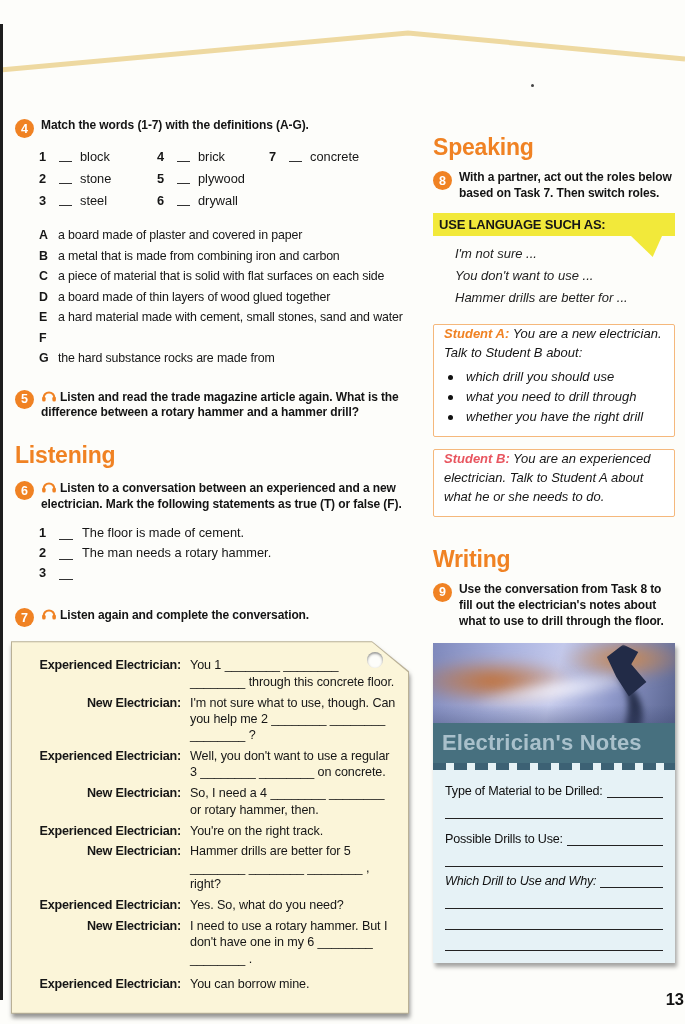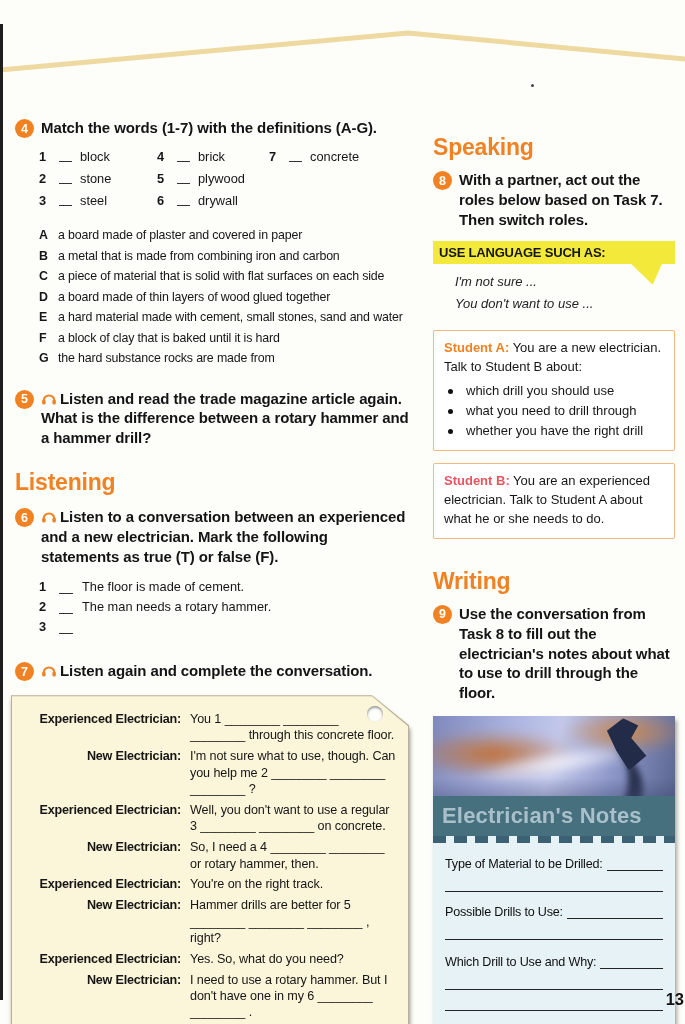--- a/index.html
+++ b/index.html
@@ -16,21 +16,21 @@
   .content { position:absolute; top:118px; left:15px; right:10px; display:flex; gap:24px; }
   .col-left { width:394px; flex:none; }
   .col-right { flex:1; min-width:0; }
 
   .badge {
     width:19px; height:19px; border-radius:50%; background:#f08223; color:#fff;
     font-weight:bold; font-size:12.5px; display:inline-flex; align-items:center;
     justify-content:center; flex:none; margin-top:1px;
   }
   .task-row { display:flex; gap:7px; align-items:flex-start; }
-  .task-text { font-weight:bold; font-size:15px; line-height:1.33; color:#141414; letter-spacing:-0.1px; }
+  .task-text { font-weight:bold; font-size:12px; line-height:1.33; color:#141414; letter-spacing:-0.1px; }
   .hp-icon { width:16px; height:13px; vertical-align:-1px; margin-right:3px; }
 
   .h-orange { color:#f08223; font-size:23px; font-weight:bold; letter-spacing:-0.2px;margin-top:16px; }
 
   
   .words-grid { margin:11px 0 0 24px; display:grid; grid-template-columns:118px 112px 1fr; row-gap:7px; font-size:12.8px; }
   .w-item { display:flex; align-items:flex-end; }
   .w-num { font-weight:bold; width:12px; }
   .w-blank { display:inline-block; width:13px; border-bottom:1.5px solid #333; height:11px; margin:0 8px 2px 8px; flex:none; }
 
@@ -61,21 +61,21 @@
   .dlg.gap-top { margin-top:9px; }
 
   
   .yellow-box { position:relative; margin-top:11px; }
   .yellow-head { background:#f2e93a; font-weight:bold; font-size:13px; padding:4px 0 4px 6px; letter-spacing:-0.2px; }
   .yellow-tail { position:absolute; right:13px; top:100%; width:31px; height:21px; background:#f2e93a;
                  clip-path:polygon(0 0, 100% 0, 70% 100%); }
   .phrases { margin:7px 0 0 22px; }
   .phrase { font-style:italic; font-size:13px; line-height:22px; color:#222; }
 
-  .student-box { border:1.5px solid #f5b87c; background:#fff; padding:8px 10px 9px 10px; font-size:13px; line-height:1.46; margin-top:15px; border-radius:2px; }
+  .student-box { border:1.5px solid #f5b87c; background:#fff; padding:0 10px 9px 10px; font-size:13px; line-height:1.46; margin-top:15px; border-radius:2px;font-style:italic; }
   .sa-label { color:#f08223; font-weight:bold; }
   .sb-label { color:#e8555f; font-weight:bold; }
   .bullets { margin-top:4px; }
   .bullet { display:flex; gap:13px; line-height:20px; }
   .dot { width:5px; height:5px; border-radius:50%; background:#111; flex:none; margin:8px 0 0 4px; }
 
   .writing-h { margin-top:29px; }
 
   
   .notes-card { margin-top:13px; box-shadow:2px 4px 4px rgba(0,0,0,0.35); }
@@ -179,21 +179,20 @@
         <div class="def-row">
             <span class="def-letter">D</span>
             <span>a board made of thin layers of wood glued together</span>
           </div>
         <div class="def-row">
             <span class="def-letter">E</span>
             <span>a hard material made with cement, small stones, sand and water</span>
           </div>
         <div class="def-row">
             <span class="def-letter">F</span>
-            <span>a block of clay that is baked until it is hard</span>
           </div>
         <div class="def-row">
             <span class="def-letter">G</span>
             <span>the hard substance rocks are made from</span>
           </div>
       </div>
 
       <div class="task-row sec" style="margin-top:20px;">
         <span class="badge">5</span>
         <div class="task-text"><svg class="hp-icon" viewBox="0 0 20 16">
@@ -294,20 +293,21 @@
         <div class="task-text">With a partner, act out the roles below based on Task 7. Then switch roles.</div>
       </div>
 
       <div class="yellow-box">
         <div class="yellow-head">USE LANGUAGE SUCH AS:</div>
         <div class="yellow-tail"></div>
       </div>
       <div class="phrases">
         <div class="phrase">I'm not sure ...</div>
         <div class="phrase">You don't want to use ...</div>
+        <div class="phrase">Hammer drills are better for ...</div>
       </div>
 
       <div class="student-box">
         <span class="sa-label">Student A:</span>
         <span>You are a new electrician. Talk to Student B about:</span>
         <div class="bullets">
           <div class="bullet">
               <span class="dot"></span>
               <span>which drill you should use</span>
             </div>
@@ -351,21 +351,21 @@
               <span class="field-line"></span>
             </div>
           <div class="full-line"></div>
           <div class="fgap"></div>
           <div class="field-row" style="margin-top:6px;">
               <span>Possible Drills to Use:</span>
               <span class="field-line"></span>
             </div>
           <div class="full-line"></div>
           <div class="fgap"></div>
-          <div class="field-row" style="margin-top:8px;">
+          <div class="field-row" style="font-style:italic;">
               <span>Which Drill to Use and Why:</span>
               <span class="field-line"></span>
             </div>
           <div class="full-line"></div>
           <div class="full-line"></div>
           <div class="full-line"></div>
         </div>
       </div>
     </div>
   </div>

